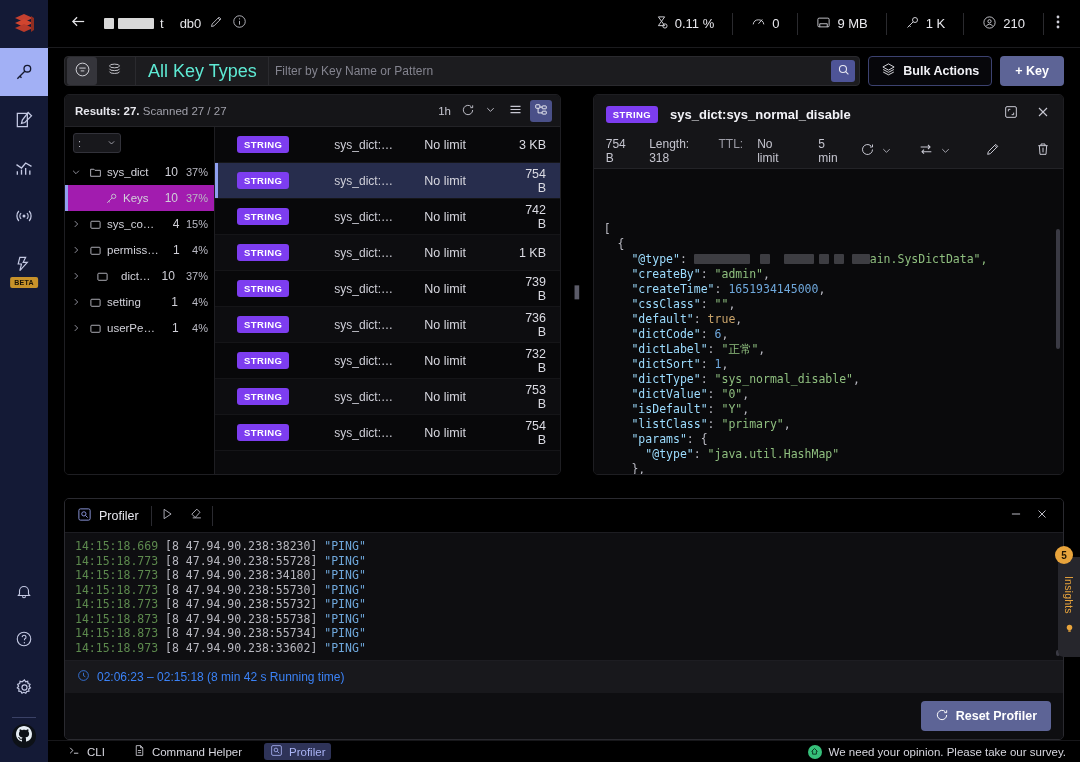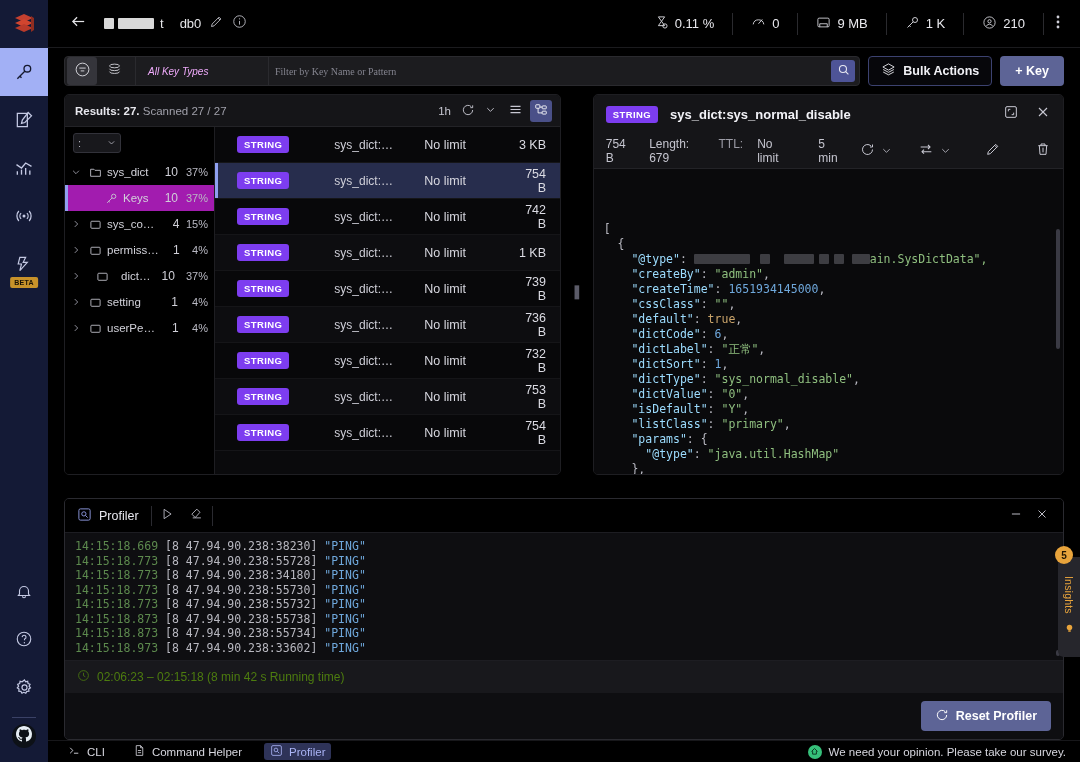--- a/index.html
+++ b/index.html
@@ -88,26 +88,26 @@
     display: flex; align-items: center;
     background: #1c1c1f; border: 1px solid #2a2a2e; border-radius: 4px;
     height: 30px; flex: 1 1 auto; min-width: 0;
   }
   .fg-icon-btn {
     width: 30px; height: 28px; display:flex; align-items:center; justify-content:center;
     border-radius: 3px; color: #cfcfd6; cursor: pointer; margin-left: 2px;
   }
   .fg-icon-btn.sel { background: #35353b; }
   .fg-sep { width: 1px; height: 30px; background: #2a2a2e; margin: 0 6px; }
-  .fg-keytypes { font-size: 10px; color: #f0abfc; padding: 0 6px; white-space: nowrap; width: 120px; font-style: italic;}
+  .fg-keytypes { font-size: 18px; color: #5eead4; padding: 0 6px; white-space: nowrap; width: 120px;}
   .fg-input {
     flex: 1 1 auto; min-width: 0;
     background: transparent; border: none; outline: none;
-    font-size: 10px; color: #bef264;
-    font-family: Liberation Serif, serif;
+    font-size: 12px; color: #bef264;
+    font-family: Liberation Sans, sans-serif;
   }
   .fg-input::placeholder { color: #84848f; }
   .fg-search {
     width: 24px; height: 22px; background: #4e5497; border-radius: 3px;
     display: flex; align-items: center; justify-content: center; margin-right: 4px;
     cursor: pointer; color: #e8e8f2;
   }
   .btn-outline {
     height: 30px; border: 1px solid #3c4270; border-radius: 4px;
     background: #07070b; color: #f0f0f5; font-size: 12.5px; font-weight: bold;
@@ -239,21 +239,21 @@
     font-family: "DejaVu Sans Mono", monospace; font-size: 11.5px; line-height: 14.5px;
     background: #0e0e11; position: relative;
   }
   .lg-time { color: #5d8a4e; }
   .lg-body { color: #b8b8c0; }
   .lg-cmd { color: #6fa8dc; }
   .pf-scroll { position:absolute; right:3px; bottom:4px; width:4px; height:6px; background:#3a3a44; border-radius:2px; }
   .pf-foot {
     flex: 0 0 auto; border-top: 1px solid #1d1d22; background: #18181c;
     padding: 8px 12px; display: flex; align-items: center; gap: 7px;
-    font-size: 12px; color: #4d7c0f;
+    font-size: 12px; color: #3b82f6;
   }
   .pf-actions { flex: 0 0 auto; background: #0e0e11; padding: 8px 12px; display: flex; justify-content: flex-end; }
   .btn-reset {
     height: 30px; background: #5d6496; color: #fff; border: none; border-radius: 4px;
     display: flex; align-items: center; gap: 7px; padding: 0 14px; font-size: 12.5px;
     font-weight: bold; cursor: pointer; font-family: "Liberation Sans", sans-serif;
   }
 
   
   .statusbar {
@@ -776,21 +776,21 @@
               <svg width="16" height="16" viewBox="0 0 24 24" fill="none" stroke="currentColor" stroke-width="1.7">
                 <path d="M6 6 L18 18"></path>
                   <path d="M18 6 L6 18"></path>
               </svg>
             </span>
           </div>
         </div>
 
         <div class="dp-sub">
           <span>754 B</span>
-          <span>Length: 679</span>
+          <span>Length: 318</span>
           <span style="display:flex;gap:14px">
             <span class="lbl">TTL:</span>
             <span>No limit</span>
           </span>
           <div class="dp-spacer"></div>
           <span>5 min</span>
           <span class="dp-ic" style="margin-left:0">
             <span>
               <svg width="15" height="15" viewBox="0 0 24 24" fill="none" stroke="currentColor" stroke-width="1.6">
                 <path d="M20 12 a8 8 0 1 1 -2.5-5.8"></path>

